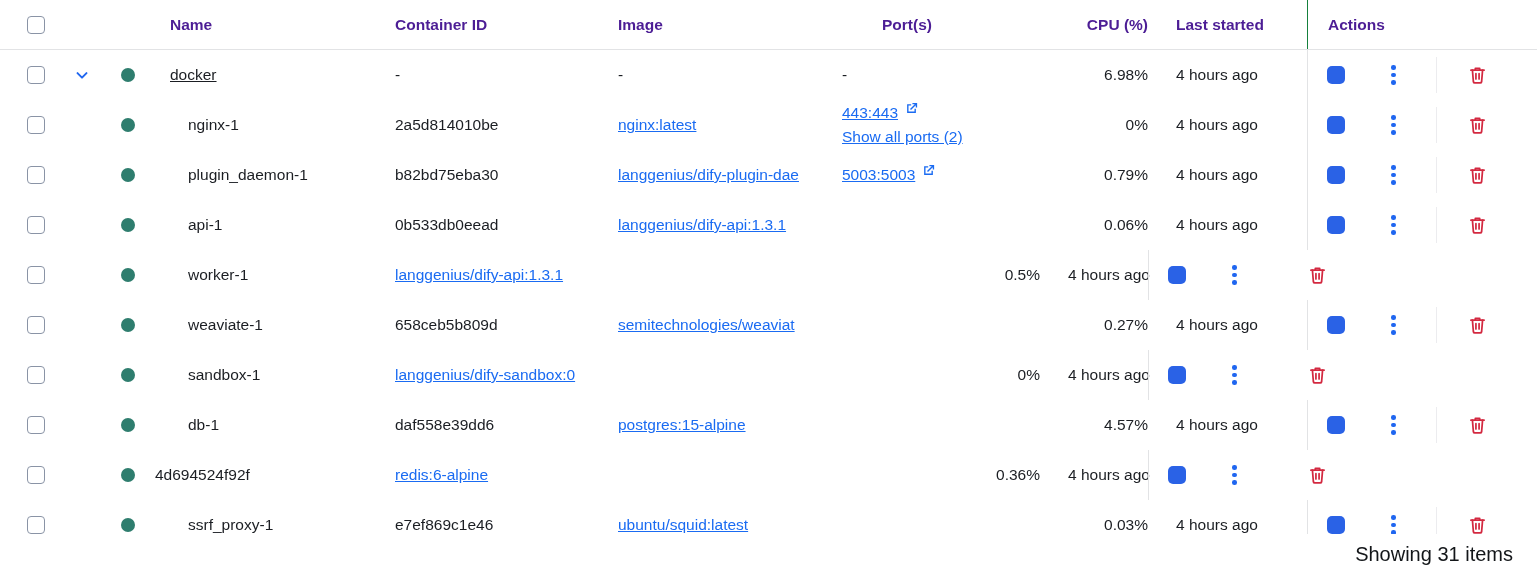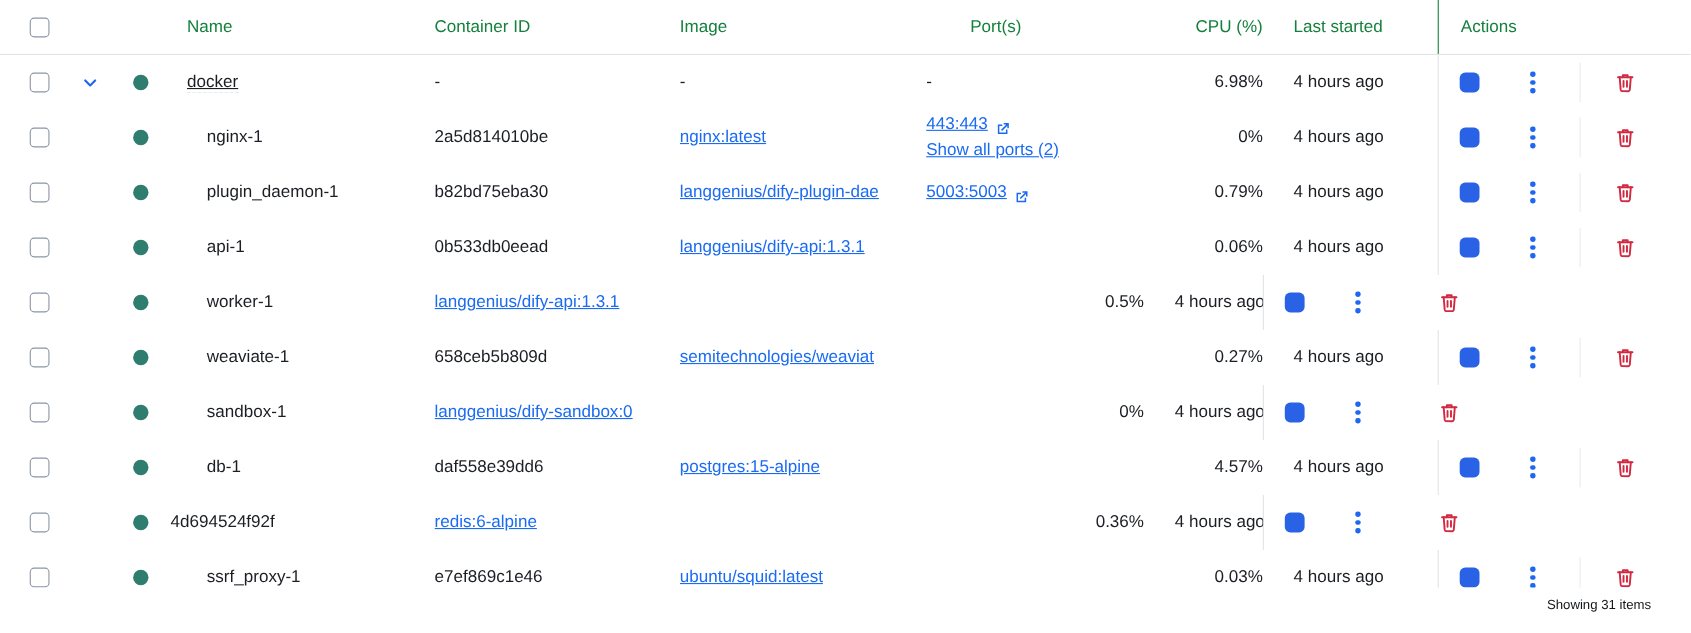--- a/index.html
+++ b/index.html
@@ -8,21 +8,21 @@
     width:1537px; height:575px; overflow:hidden; position:relative;
     font-family:"Liberation Sans","DejaVu Sans",sans-serif;
     font-size:15.5px; color:#1b1e23; -webkit-font-smoothing:antialiased;
   }
   .table-wrap { height:534px; overflow:hidden; }
   .row {
     display:grid;
     grid-template-columns:73px 48px 34px 240px 223px 222px 200px 108px 159px 230px;
     height:50px; align-items:center;
   }
-  .header-row { font-weight:400; color:#15803d; border-bottom:1px solid #e2e3e5; }
+  .header-row { font-weight:700; color:#4c1d95; border-bottom:1px solid #e2e3e5; }
   .c-select { padding-left:27px; display:flex; align-items:center; }
   .checkbox {
     width:18px; height:18px; border:1.5px solid #8a94a6; border-radius:4px;
     background:#fff; cursor:pointer; flex:0 0 auto;
   }
   .c-expand { display:flex; align-items:center; }
   .chev { width:18px; height:18px; display:inline-flex; cursor:pointer; }
   .c-status { display:flex; align-items:center; }
   .dot { width:14px; height:14px; border-radius:50%; background:#2e7d6e; }
   .c-name { padding-left:15px; white-space:nowrap; overflow:hidden; }
@@ -30,21 +30,21 @@
   .group-name {
     cursor:pointer; text-decoration:underline;
     border-bottom:1.5px dashed #a6a6a9; padding-bottom:1px;
   }
   .c-id, .c-image { white-space:nowrap; overflow:hidden; padding-right:2px; }
   .link { color:#1a6bf2; text-decoration:underline; cursor:pointer; }
   .c-ports {
     padding-left:2px; display:flex; flex-direction:column; justify-content:center;
     line-height:24px; white-space:nowrap; overflow:hidden; height:100%;
   }
-  .port-line { display:flex; align-items:flex-end; gap:6px; }
+  .port-line { display:flex; align-items:flex-start; gap:6px; }
   .ext-icon { display:inline-flex; width:15px; height:15px; }
   .ext-icon svg { width:15px; height:15px; fill:#1a6bf2; }
   .c-cpu { text-align:right; font-variant-numeric:tabular-nums; }
   .c-last { padding-left:28px; white-space:nowrap; }
   .c-actions {
     border-left:1px solid #e2e3e5; height:100%;
     display:flex; align-items:center; padding-left:19px;
   }
   .c-actions-h { border-left:1px solid #15803d; height:100%; display:flex; align-items:center; padding-left:20px; }
   .stop-btn {
@@ -53,21 +53,21 @@
   }
   .kebab {
     margin-left:44px; display:flex; flex-direction:column; gap:3px;
     cursor:pointer; padding:2px;
   }
   .kebab i { width:4.5px; height:4.5px; border-radius:50%; background:#1f66f0; display:block; }
   .act-divider { width:1px; height:36px; background:#ececef; margin-left:38px; }
   .trash { margin-left:30px; display:inline-flex; cursor:pointer; }
   .trash svg { width:21px; height:22px; stroke:#d32940; fill:none; stroke-width:2; stroke-linecap:round; stroke-linejoin:round; }
   .footer {
-    position:absolute; right:36px; top:543px; font-size:12px; color:#131619;
+    position:absolute; right:24px; top:543px; font-size:20px; color:#131619;
   }
 </style>
 </head>
 <body>
 
 <div class="table-wrap">
   <div class="row header-row">
     <div class="c-select">
       <span class="checkbox"></span>
     </div>

